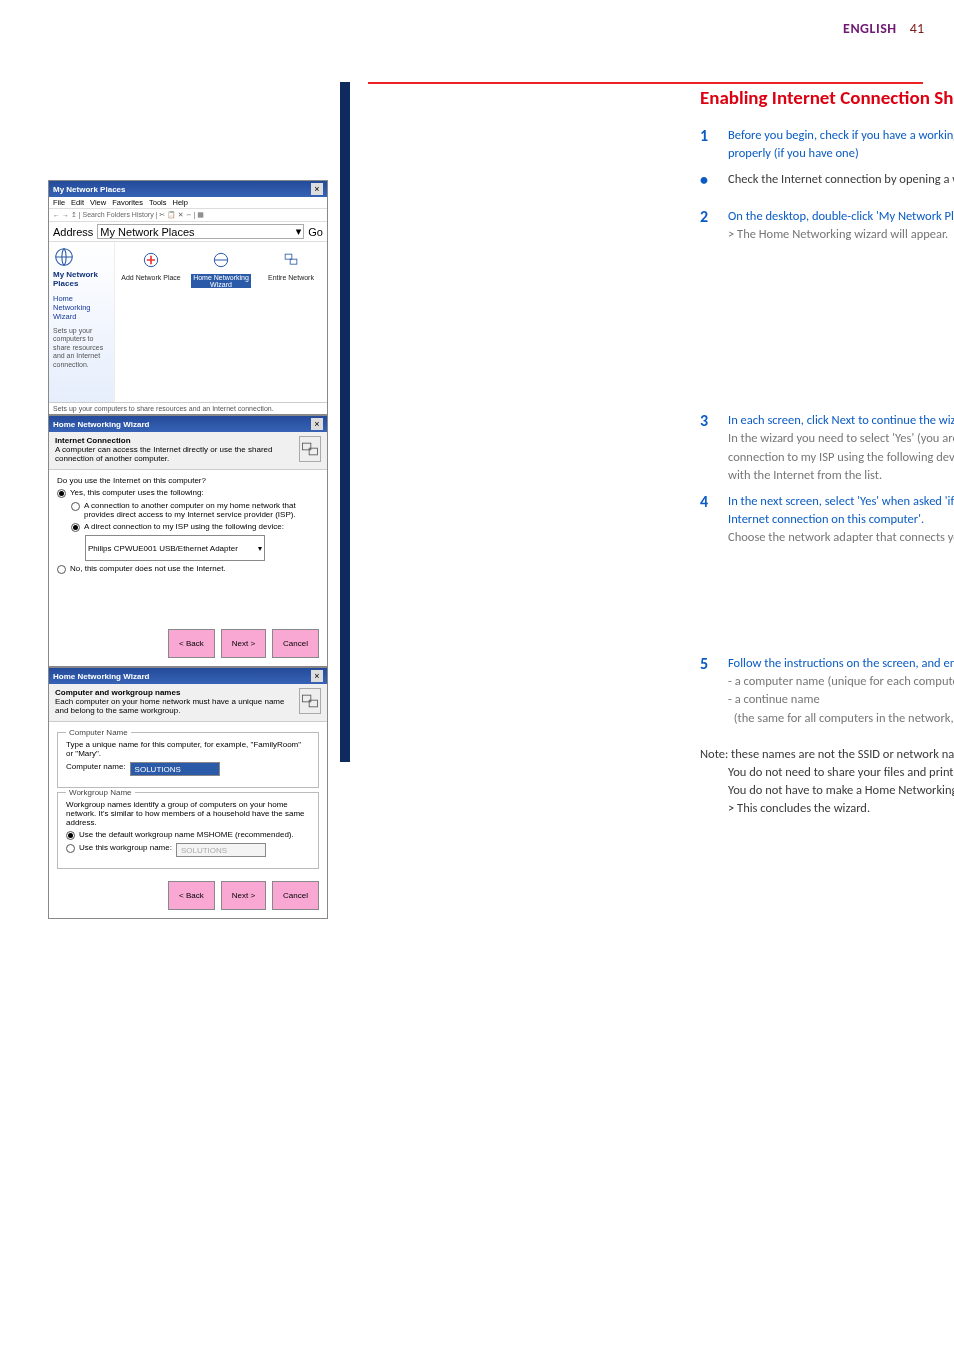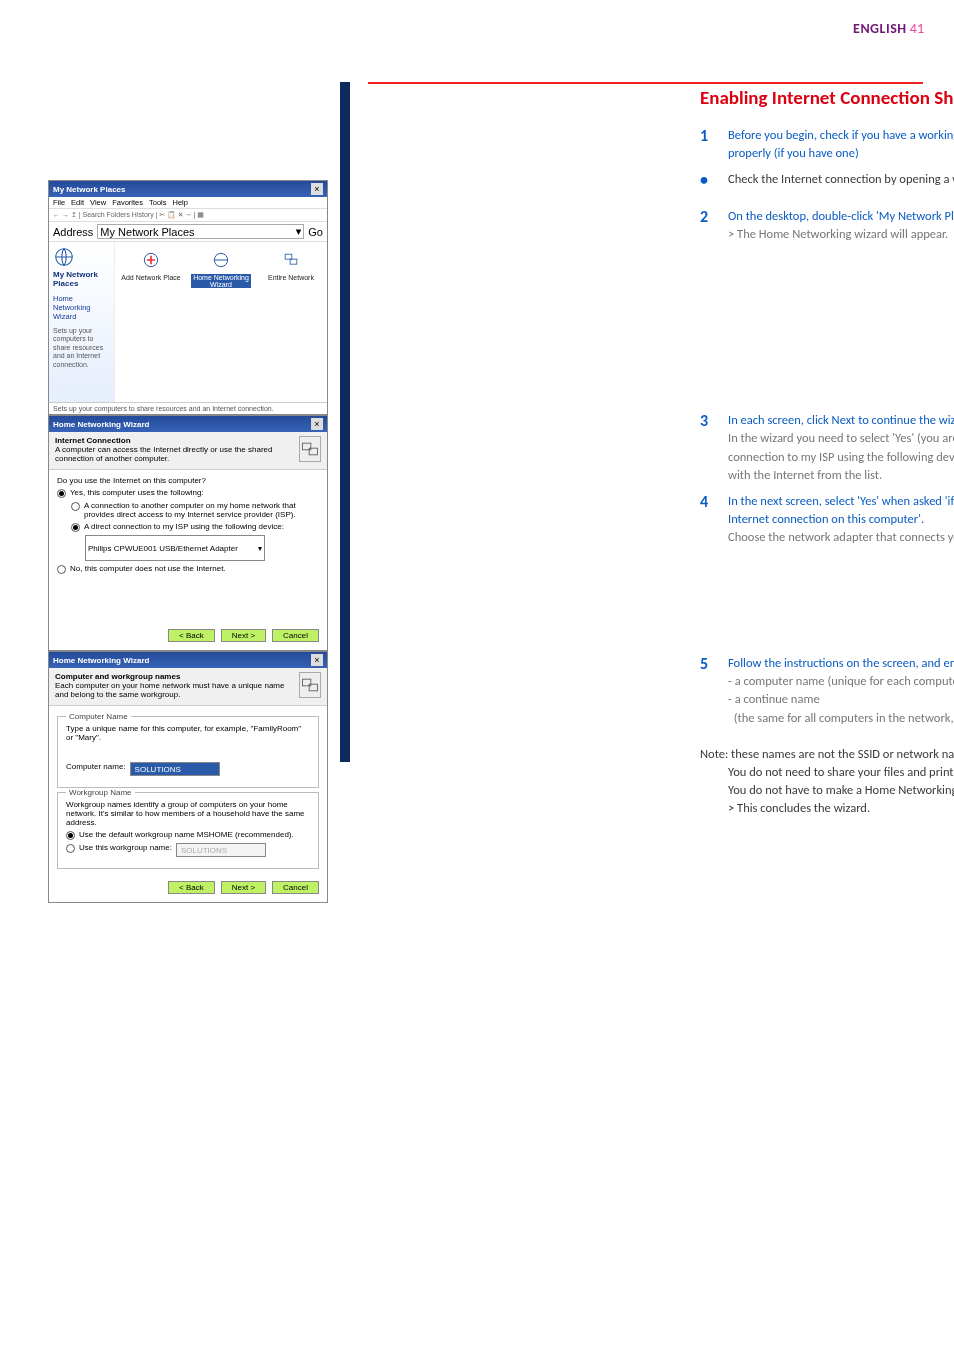--- a/index.html
+++ b/index.html
@@ -11,21 +11,21 @@
     color: #333;
     position: relative;
   }
   .page-header {
     position: absolute;
     top: 20px;
     right: 30px;
     font-size: 14px;
   }
   .page-header .lang { color: #701a75; font-weight: bold; letter-spacing: 0.5px; }
-  .page-header .num  { color: #ec4899; }
+  .page-header .num  { color: #7f1d1d; margin-left: 10px; }
 
   .top-rule {
     position: absolute;
     left: 368px;
     top: 82px;
     width: 555px;
     height: 2px;
     background: #e22;
     border: none;
   }
@@ -122,21 +122,21 @@
     width: 180px; border:1px solid #888; height:14px; font-size:8px; padding:12px 2px;
     background:#fff;display:flex;align-items:center;justify-content:space-between;
   }
   .fakewin input[type="text"].small {
     width: 90px; border:1px solid #888; height:14px; font-size:8px; padding:0 4px;
   }
   .fakewin .btnrow {
     display:flex; justify-content:flex-end; gap:6px; padding:6px 8px 8px 8px;
   }
   .fakewin .btn {
-    border:1px solid #888; background:#bef264; padding:1px 10px; font-size:8px;
+    border:1px solid #888; background:#f9a8d4; padding:9px 10px; font-size:8px;
   }
   .fakewin .fieldset {
     border:1px solid #bbb; padding: 6px 8px 8px 8px; margin-top:4px;
   }
   .fakewin .fs-legend {
     position: relative; top: -11px; background: #fff; padding: 0 3px; display:inline-block;
     font-size:8px; color:#444;
   }
   .fakewin .legendwrap { margin-bottom:-8px; }
 
@@ -323,21 +323,21 @@
           <svg viewBox="0 0 24 24" width="20" height="20">
               <rect x="3" y="5" width="10" height="8" fill="none" stroke="#555"></rect>
               <rect x="11" y="11" width="10" height="8" fill="none" stroke="#555"></rect>
             </svg>
         </div>
       </div>
       <div class="body">
         <div class="fieldset">
           <div class="legendwrap"><span class="fs-legend">Computer Name</span></div>
           <div>Type a unique name for this computer, for example, "FamilyRoom" or "Mary".</div>
-          <div class="row" style="margin-top:20px;">
+          <div class="row" style="margin-top:4px;">
             <span>Computer name:</span>
             <input type="text" class="small" style="background: rgb(42, 90, 168); color: rgb(255, 255, 255);" value="SOLUTIONS">
           </div>
         </div>
         <div class="fieldset">
           <div class="legendwrap"><span class="fs-legend">Workgroup Name</span></div>
           <div>Workgroup names identify a group of computers on your home network. It's similar to how members of a household have the same address.</div>
           <div class="row">
               <span class="radio sel"></span>
               <span>Use the default workgroup name MSHOME (recommended).</span>

